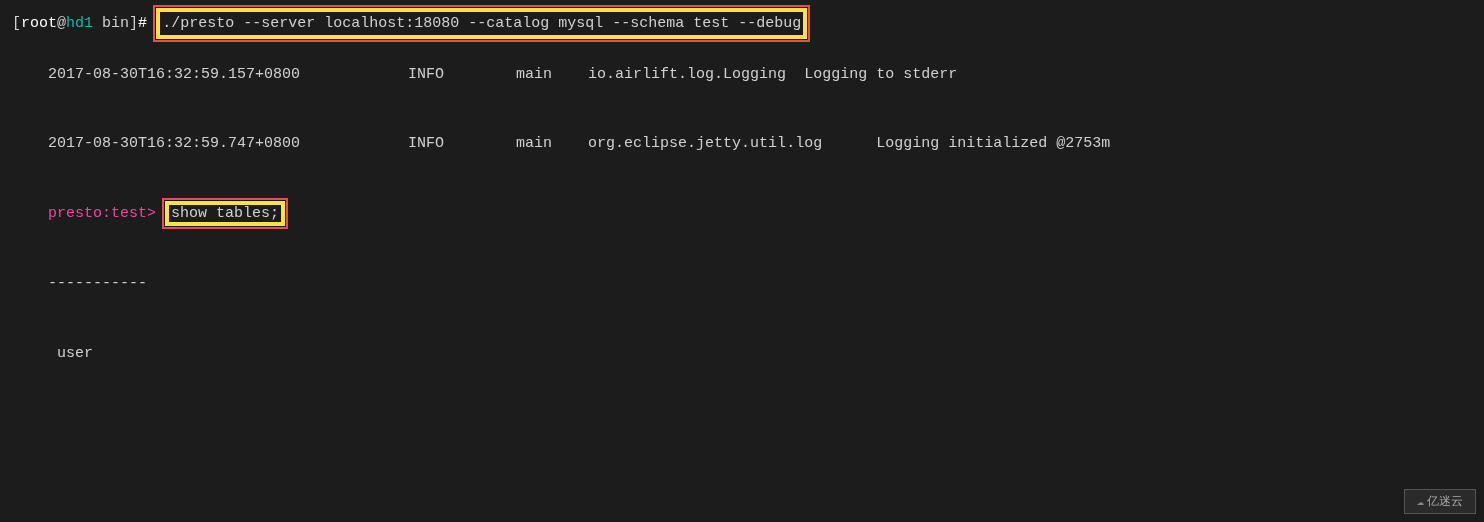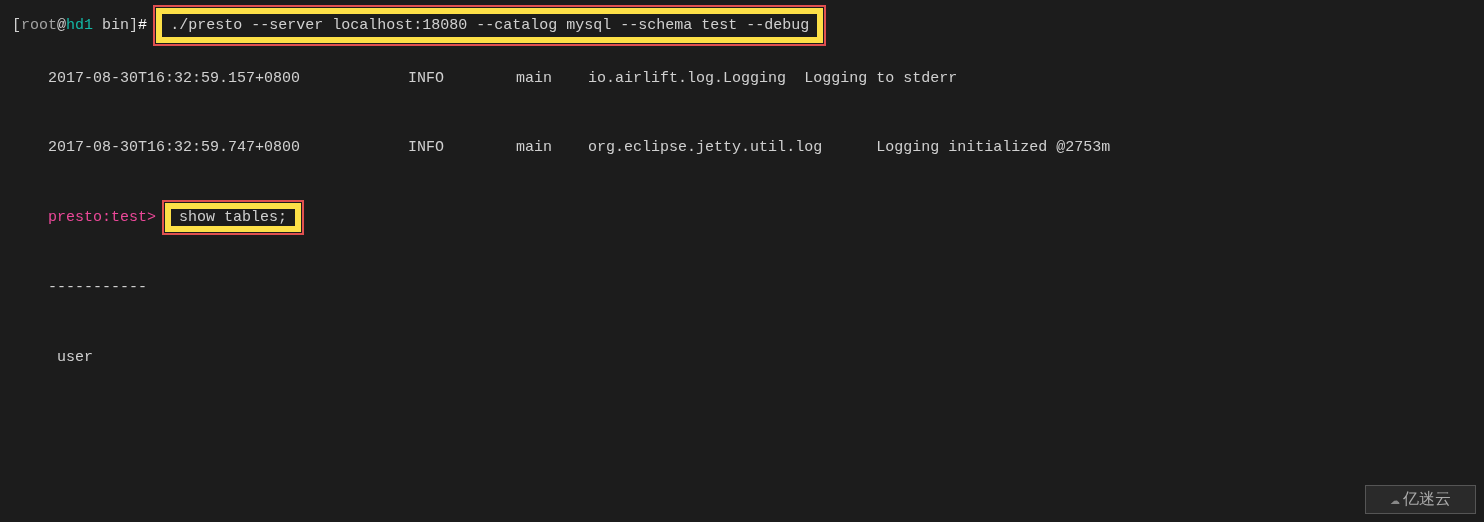--- a/index.html
+++ b/index.html
@@ -34,21 +34,21 @@
     .prompt-line {
       display: flex;
       align-items: center;
     }
 
     .prompt-bracket {
       color: #d0d0d0;
     }
 
     .prompt-root {
-      color: #a3a3a3;
+      color: #ffffff;
     }
 
     .prompt-at {
       color: #d0d0d0;
     }
 
     .prompt-host {
       color: #14b8a6;
     }
 
@@ -77,34 +77,34 @@
       outline-offset: 1px;
       color: #d0d0d0;
     }
 
     .watermark {
       position: absolute;
       bottom: 8px;
       right: 8px;
       background-color: #2a2a2a;
       border: 1px solid #555;
-      padding: 3px 24px;
-      font-size: 16px;
+      padding: 3px 12px;
+      font-size: 12px;
       color: #aaaaaa;
       font-family: 'Courier New', Courier, monospace;
     }
 
     .watermark-icon {
       color: #888;
       margin-right: 3px;
     }
 
     span.red-box {
-      border: 6px solid #fde047;
-      padding: 0 8px;
+      border: 4px solid #fde047;
+      padding: 0 2px;
     }
   </style>
 </head>
 <body>
 
 <div class="terminal">
 
   <div class="line prompt-line">
     <span class="prompt-bracket">[</span><span class="prompt-root">root</span><span class="prompt-at">@</span><span class="prompt-host">hd1</span><span> </span><span class="prompt-dir">bin</span><span class="prompt-bracket">]</span><span class="prompt-hash"># </span><span class="cmd-highlight red-box">./presto --server localhost:18080 --catalog mysql --schema test --debug</span>
   </div>

